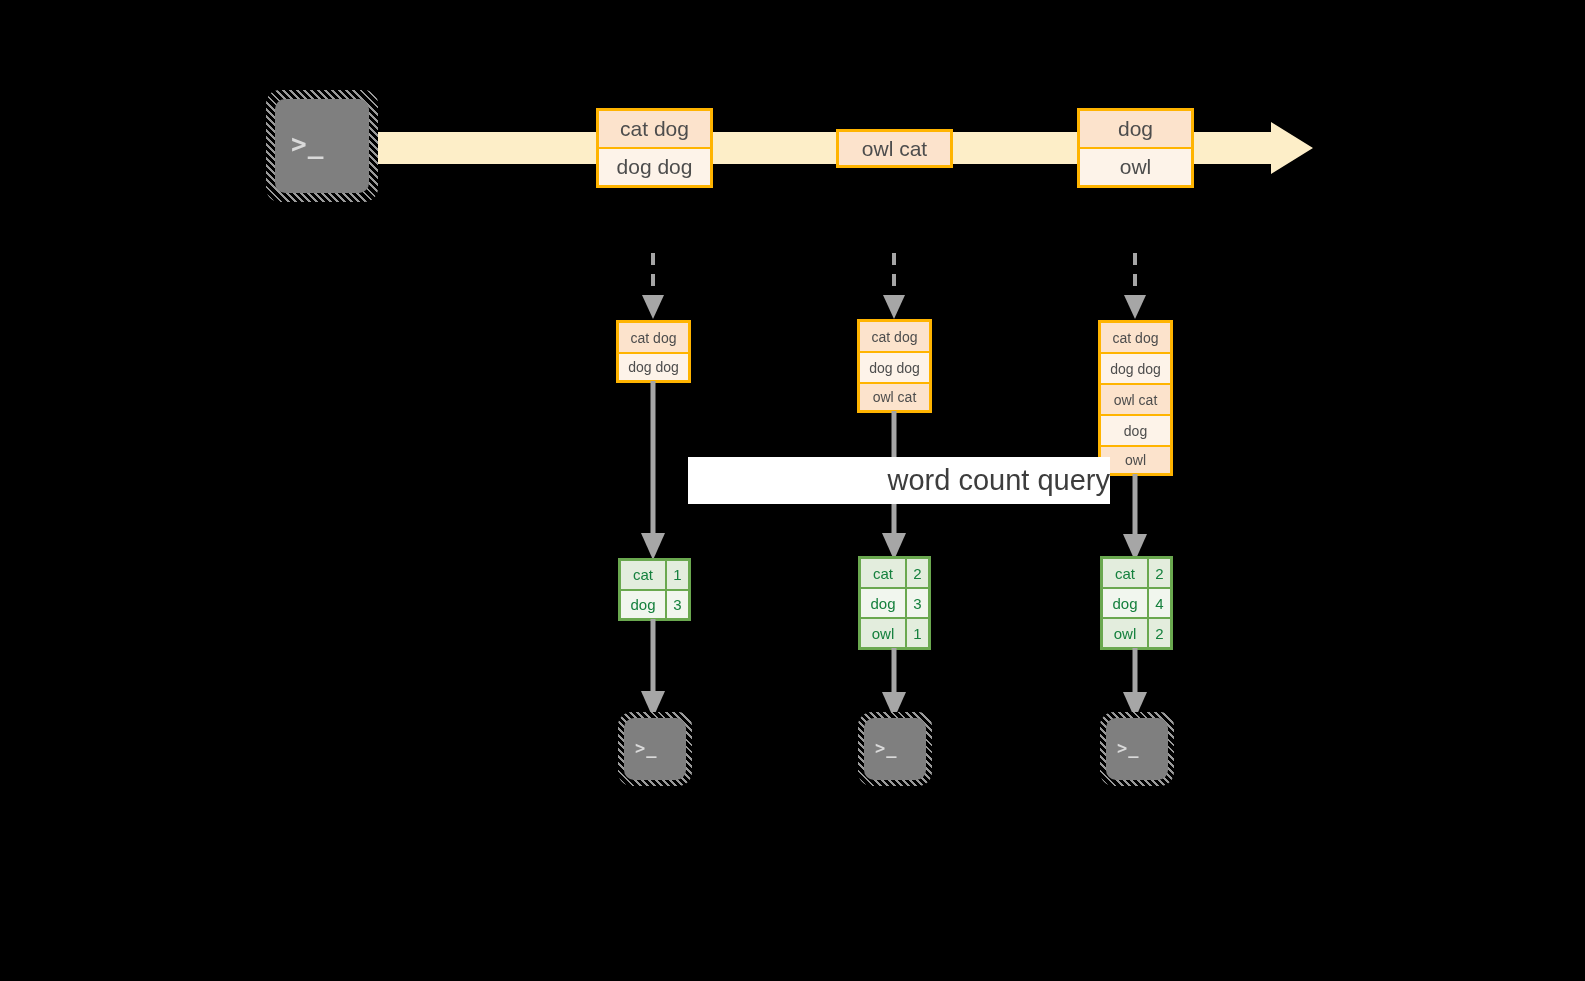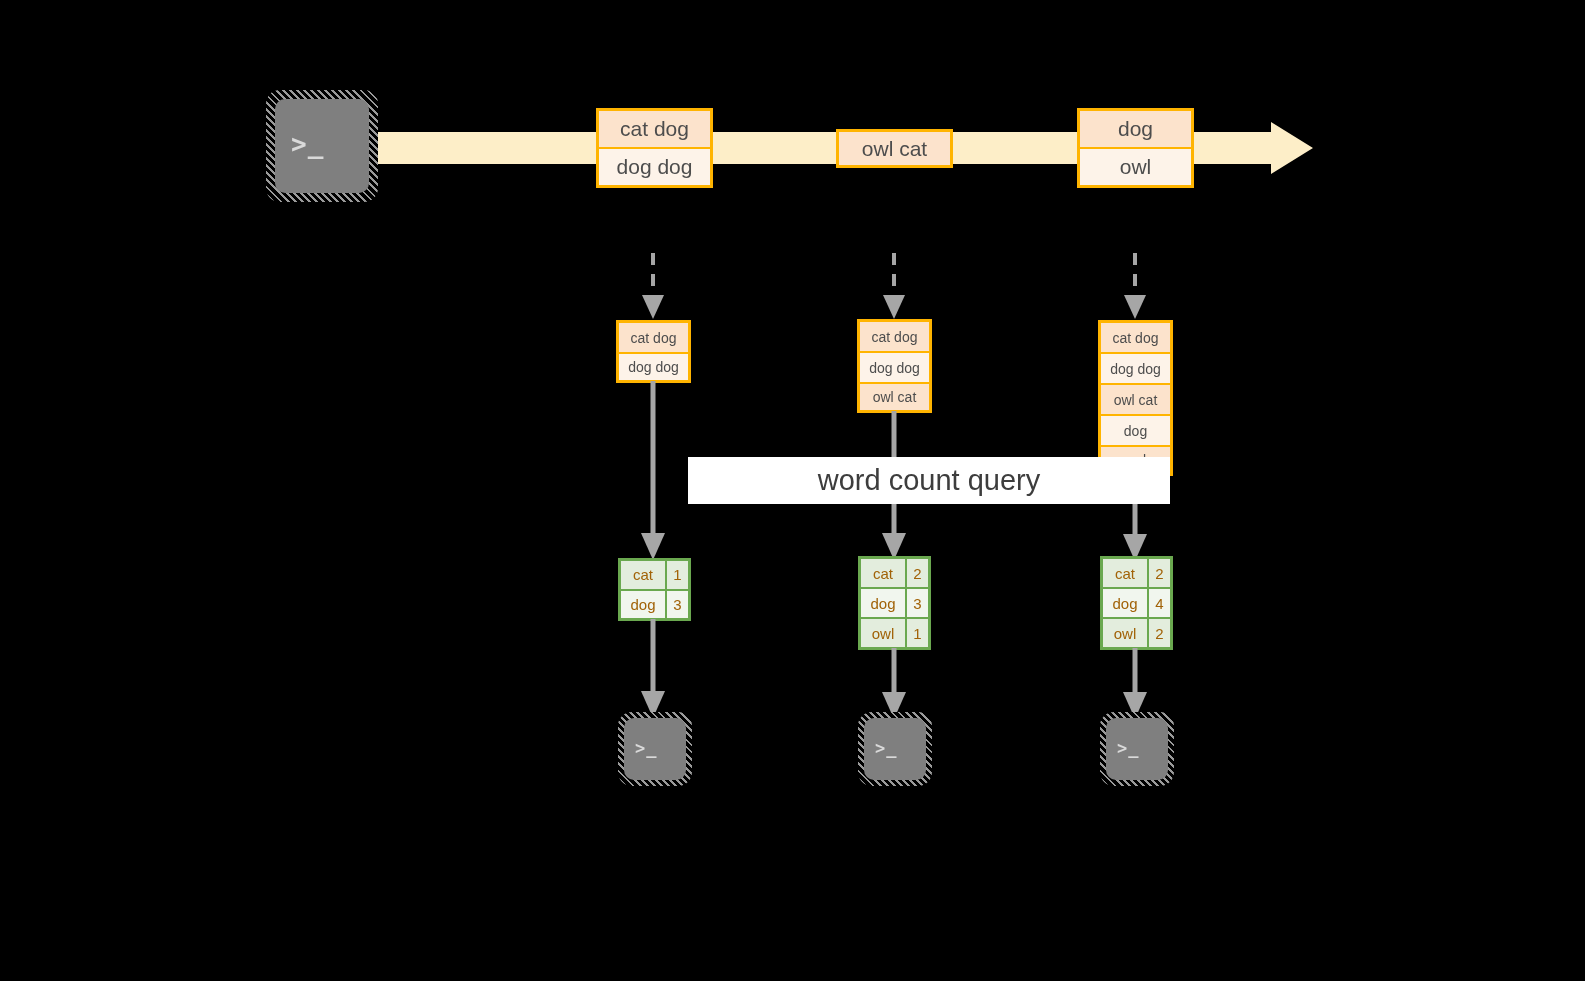--- a/index.html
+++ b/index.html
@@ -81,21 +81,21 @@
     display: flex;
     flex: 1 1 auto;
     border-bottom: 2px solid #6aa84f;
   }
   .restable .row:last-child { border-bottom: none; }
   .restable .k, .restable .v {
     box-sizing: border-box;
     display: flex;
     align-items: center;
     justify-content: center;
-    color: #a16207;
+    color: #15803d;
     white-space: nowrap;
   }
   .restable .k { border-right: 2px solid #6aa84f; }
   .restable .row.alt .k, .restable .row.alt .v { background: #f1f6ee; }
 
   
   .conn { position: absolute; }
 
   
   .banner {
@@ -176,21 +176,21 @@
   </svg>
   <svg class="conn" style="left:879px; top:411px;" width="30" height="150" viewBox="0 0 30 150">
     <line x1="15" y1="0" x2="15" y2="128" stroke="#a6a6a6" stroke-width="5"></line>
     <path d="M15,149 L3,122 L27,122 Z" fill="#a6a6a6"></path>
   </svg>
   <svg class="conn" style="left:1120px; top:474px;" width="30" height="88" viewBox="0 0 30 88">
     <line x1="15" y1="0" x2="15" y2="66" stroke="#a6a6a6" stroke-width="5"></line>
     <path d="M15,87 L3,60 L27,60 Z" fill="#a6a6a6"></path>
   </svg>
 
-  <div class="banner" style="left:688px; top:457px; width:482px; height:47px;">
+  <div class="banner" style="left:688px; top:457px; width:422px; height:47px;justify-content:flex-end;">
     <span style="font-size:29px;">word count query</span>
   </div>
 
   <div class="restable" style="left:618px; top:558px; width:73px; height:63px;">
     <div class="row">
       <div class="k" style="width:46px; font-size:15px;">cat</div>
       <div class="v" style="flex:1 1 auto; font-size:15px;">1</div>
     </div>
     <div class="row alt">
       <div class="k" style="width:46px; font-size:15px;">dog</div>

